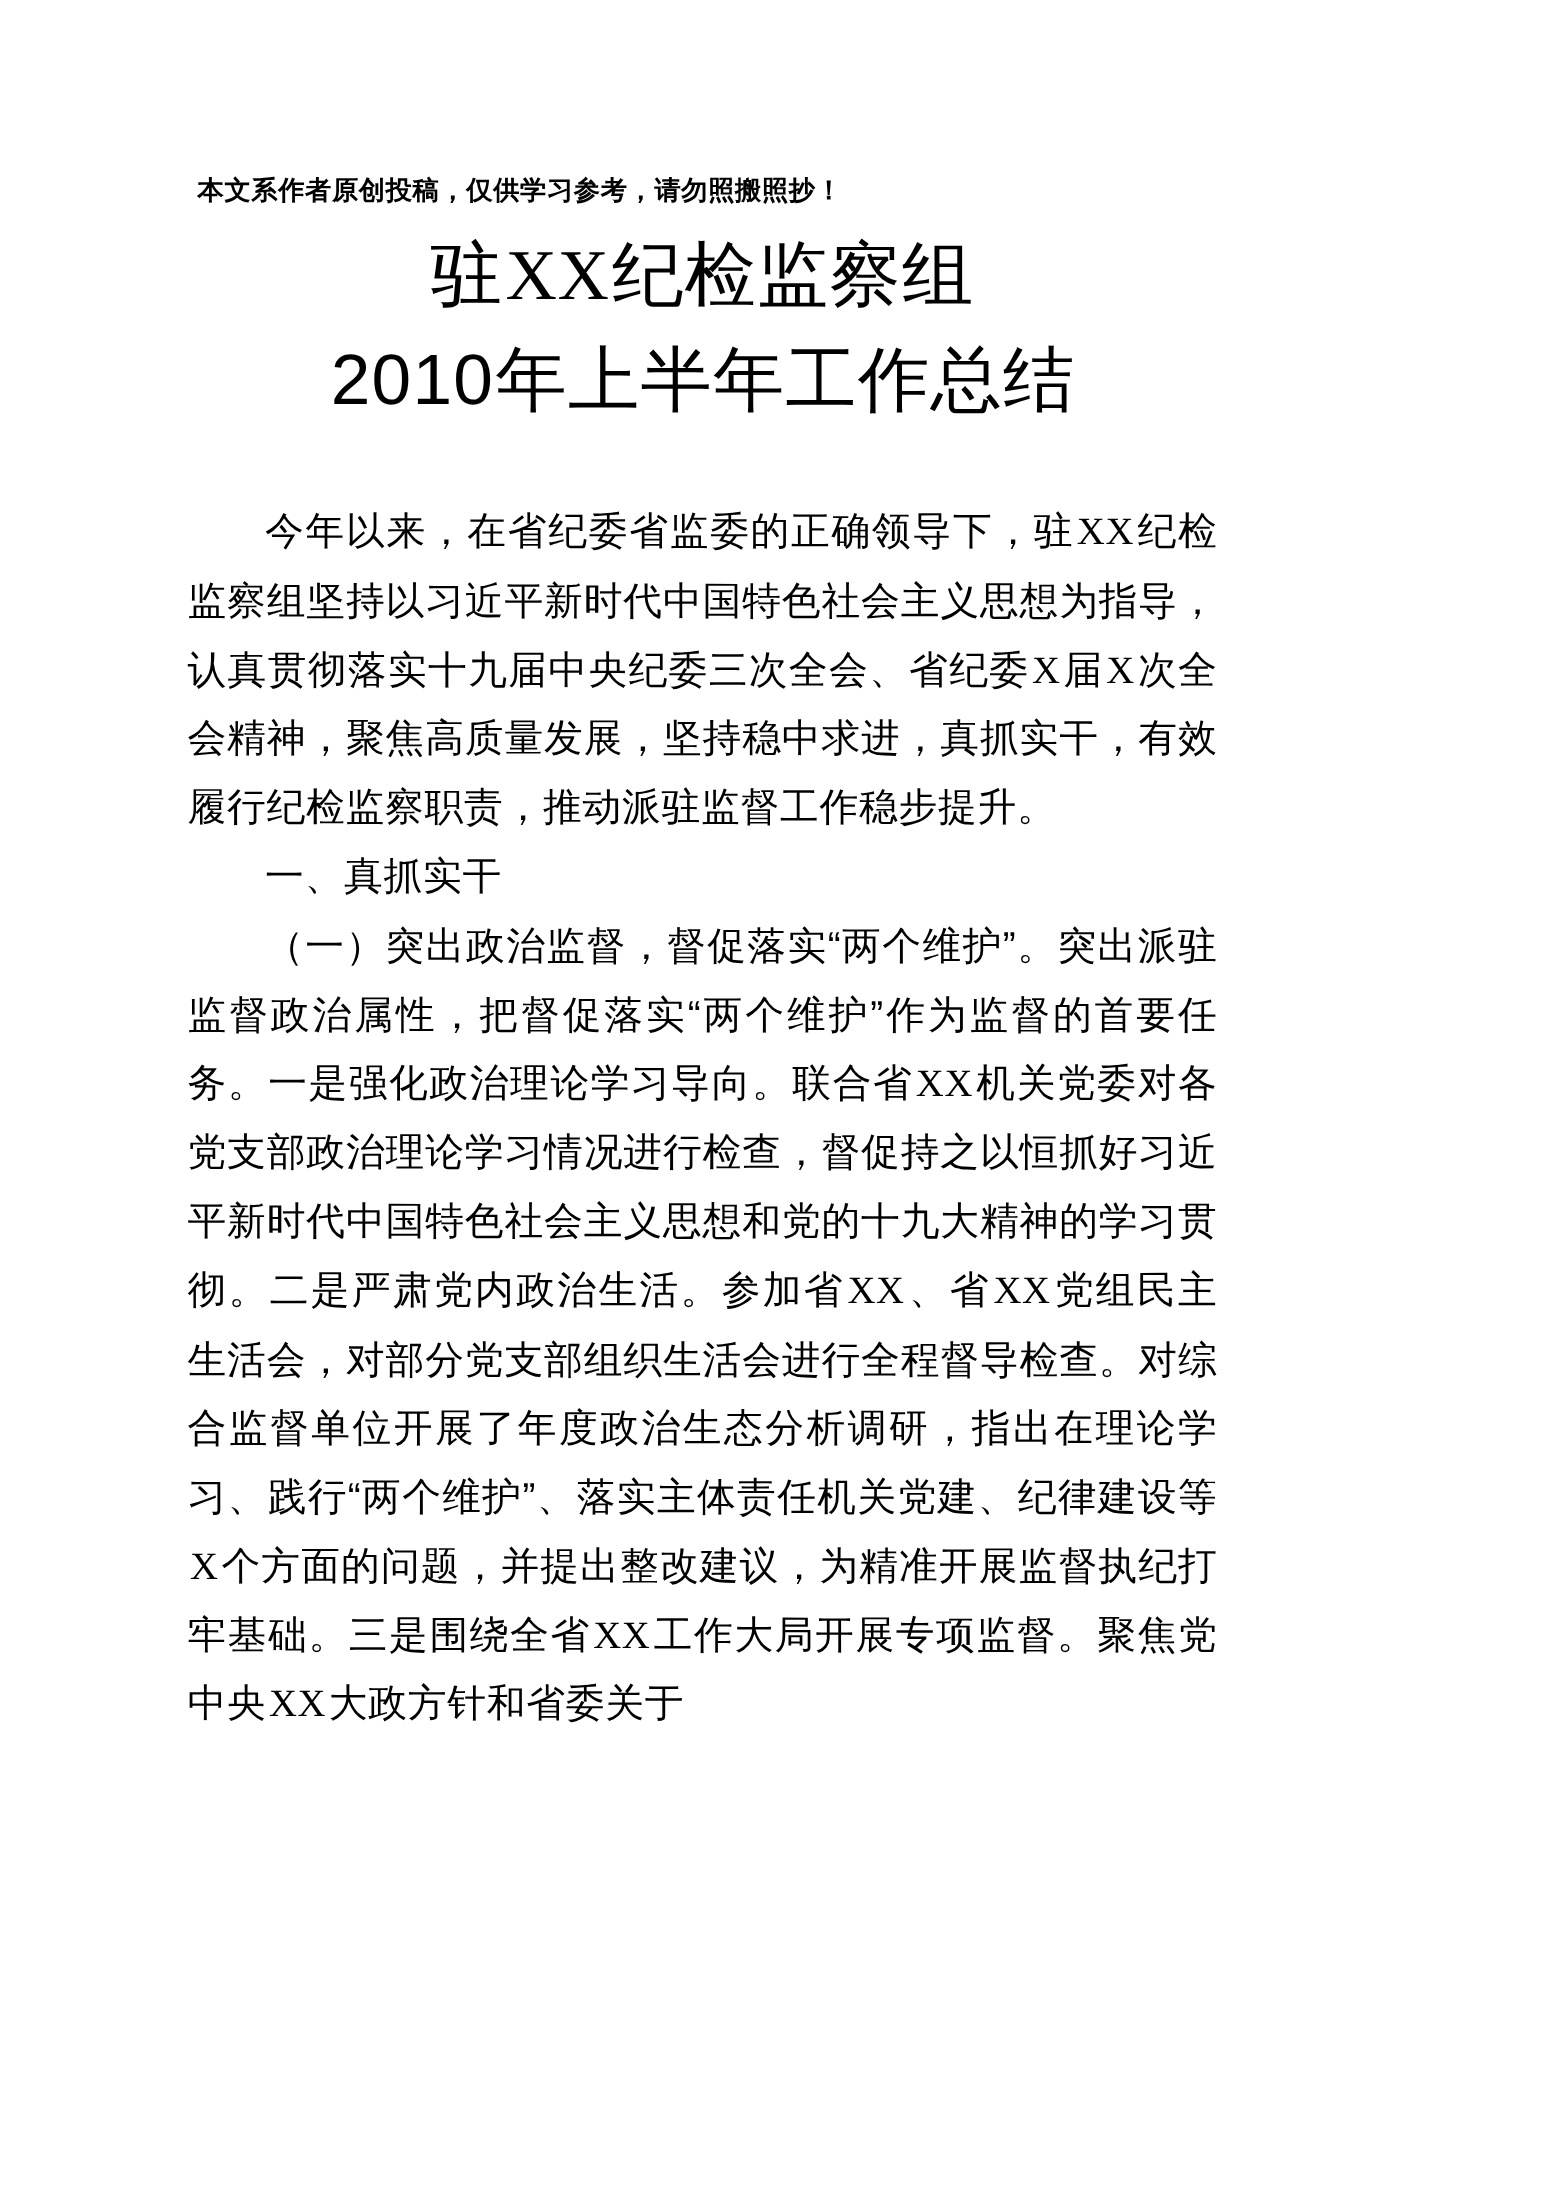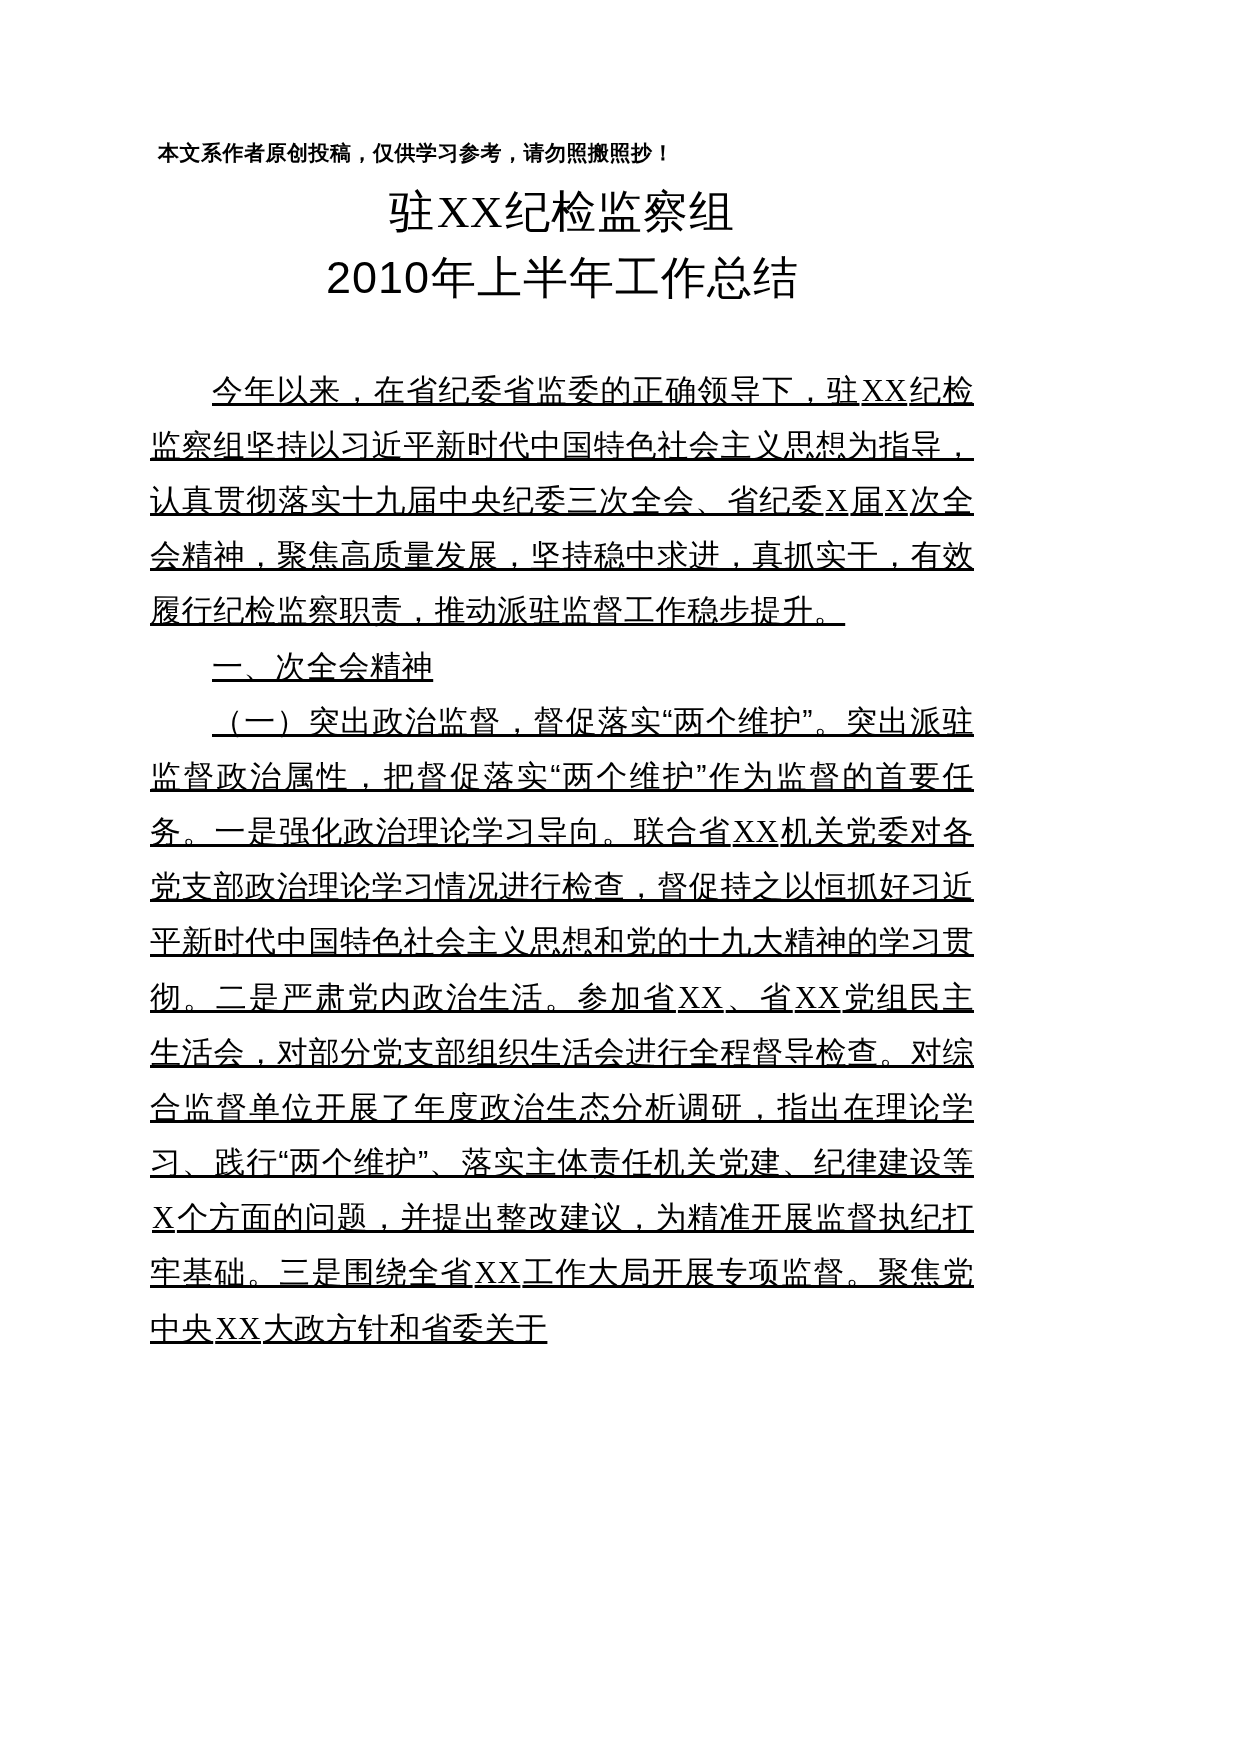--- a/index.html
+++ b/index.html
@@ -25,42 +25,41 @@
   .disclaimer {
     font-size: 21px;
     font-weight: bold;
     letter-spacing: 0.5px;
     line-height: 1.2;
     margin: 0 0 14px 8px;
     white-space: nowrap;
   }
   .doc-title {
     text-align: center;
-    font-size: 45px;
+    font-size: 57px;
     font-weight: normal;
     line-height: 1.45;
     letter-spacing: 1px;
     margin: 0 0 0 0;
   }
   .doc-title .tline {
     display: block;
     white-space: nowrap;
   }
   .body-block {
     margin-top: 52px;
   }
   p.para {
     margin: 0 0 0 0;
     font-size: 31px;
     line-height: 1.78;
     text-align: justify;
     text-justify: inter-ideograph;
     text-indent: 2em;
     letter-spacing: 0.6px;
-    text-decoration: underline;
   }
   p.para + p.para {
     margin-top: 0;
   }
   .lat {
     font-family: "Liberation Serif", "DejaVu Serif", serif;
     padding: 0 2px;
     letter-spacing: 0.5px;
   }
   .num {
@@ -75,17 +74,17 @@
 
   <div class="disclaimer">本文系作者原创投稿，仅供学习参考，请勿照搬照抄！</div>
 
   <div class="doc-title">
     <span class="tline">驻<span class="lat">XX</span>纪检监察组</span>
     <span class="tline"><span class="num">2010</span>年上半年工作总结</span>
   </div>
 
   <div class="body-block">
     <p class="para">今年以来，在省纪委省监委的正确领导下，驻<span class="lat">XX</span>纪检监察组坚持以习近平新时代中国特色社会主义思想为指导，认真贯彻落实十九届中央纪委三次全会、省纪委<span class="lat">X</span>届<span class="lat">X</span>次全会精神，聚焦高质量发展，坚持稳中求进，真抓实干，有效履行纪检监察职责，推动派驻监督工作稳步提升。</p>
-    <p class="para">一、次全会精神</p>
+    <p class="para">一、真抓实干</p>
     <p class="para">（一）突出政治监督，督促落实“两个维护”。突出派驻监督政治属性，把督促落实“两个维护”作为监督的首要任务。一是强化政治理论学习导向。联合省<span class="lat">XX</span>机关党委对各党支部政治理论学习情况进行检查，督促持之以恒抓好习近平新时代中国特色社会主义思想和党的十九大精神的学习贯彻。二是严肃党内政治生活。参加省<span class="lat">XX</span>、省<span class="lat">XX</span>党组民主生活会，对部分党支部组织生活会进行全程督导检查。对综合监督单位开展了年度政治生态分析调研，指出在理论学习、践行“两个维护”、落实主体责任机关党建、纪律建设等<span class="lat">X</span>个方面的问题，并提出整改建议，为精准开展监督执纪打牢基础。三是围绕全省<span class="lat">XX</span>工作大局开展专项监督。聚焦党中央<span class="lat">XX</span>大政方针和省委关于</p>
   </div>
 
 </div>
 
 </body></html>

